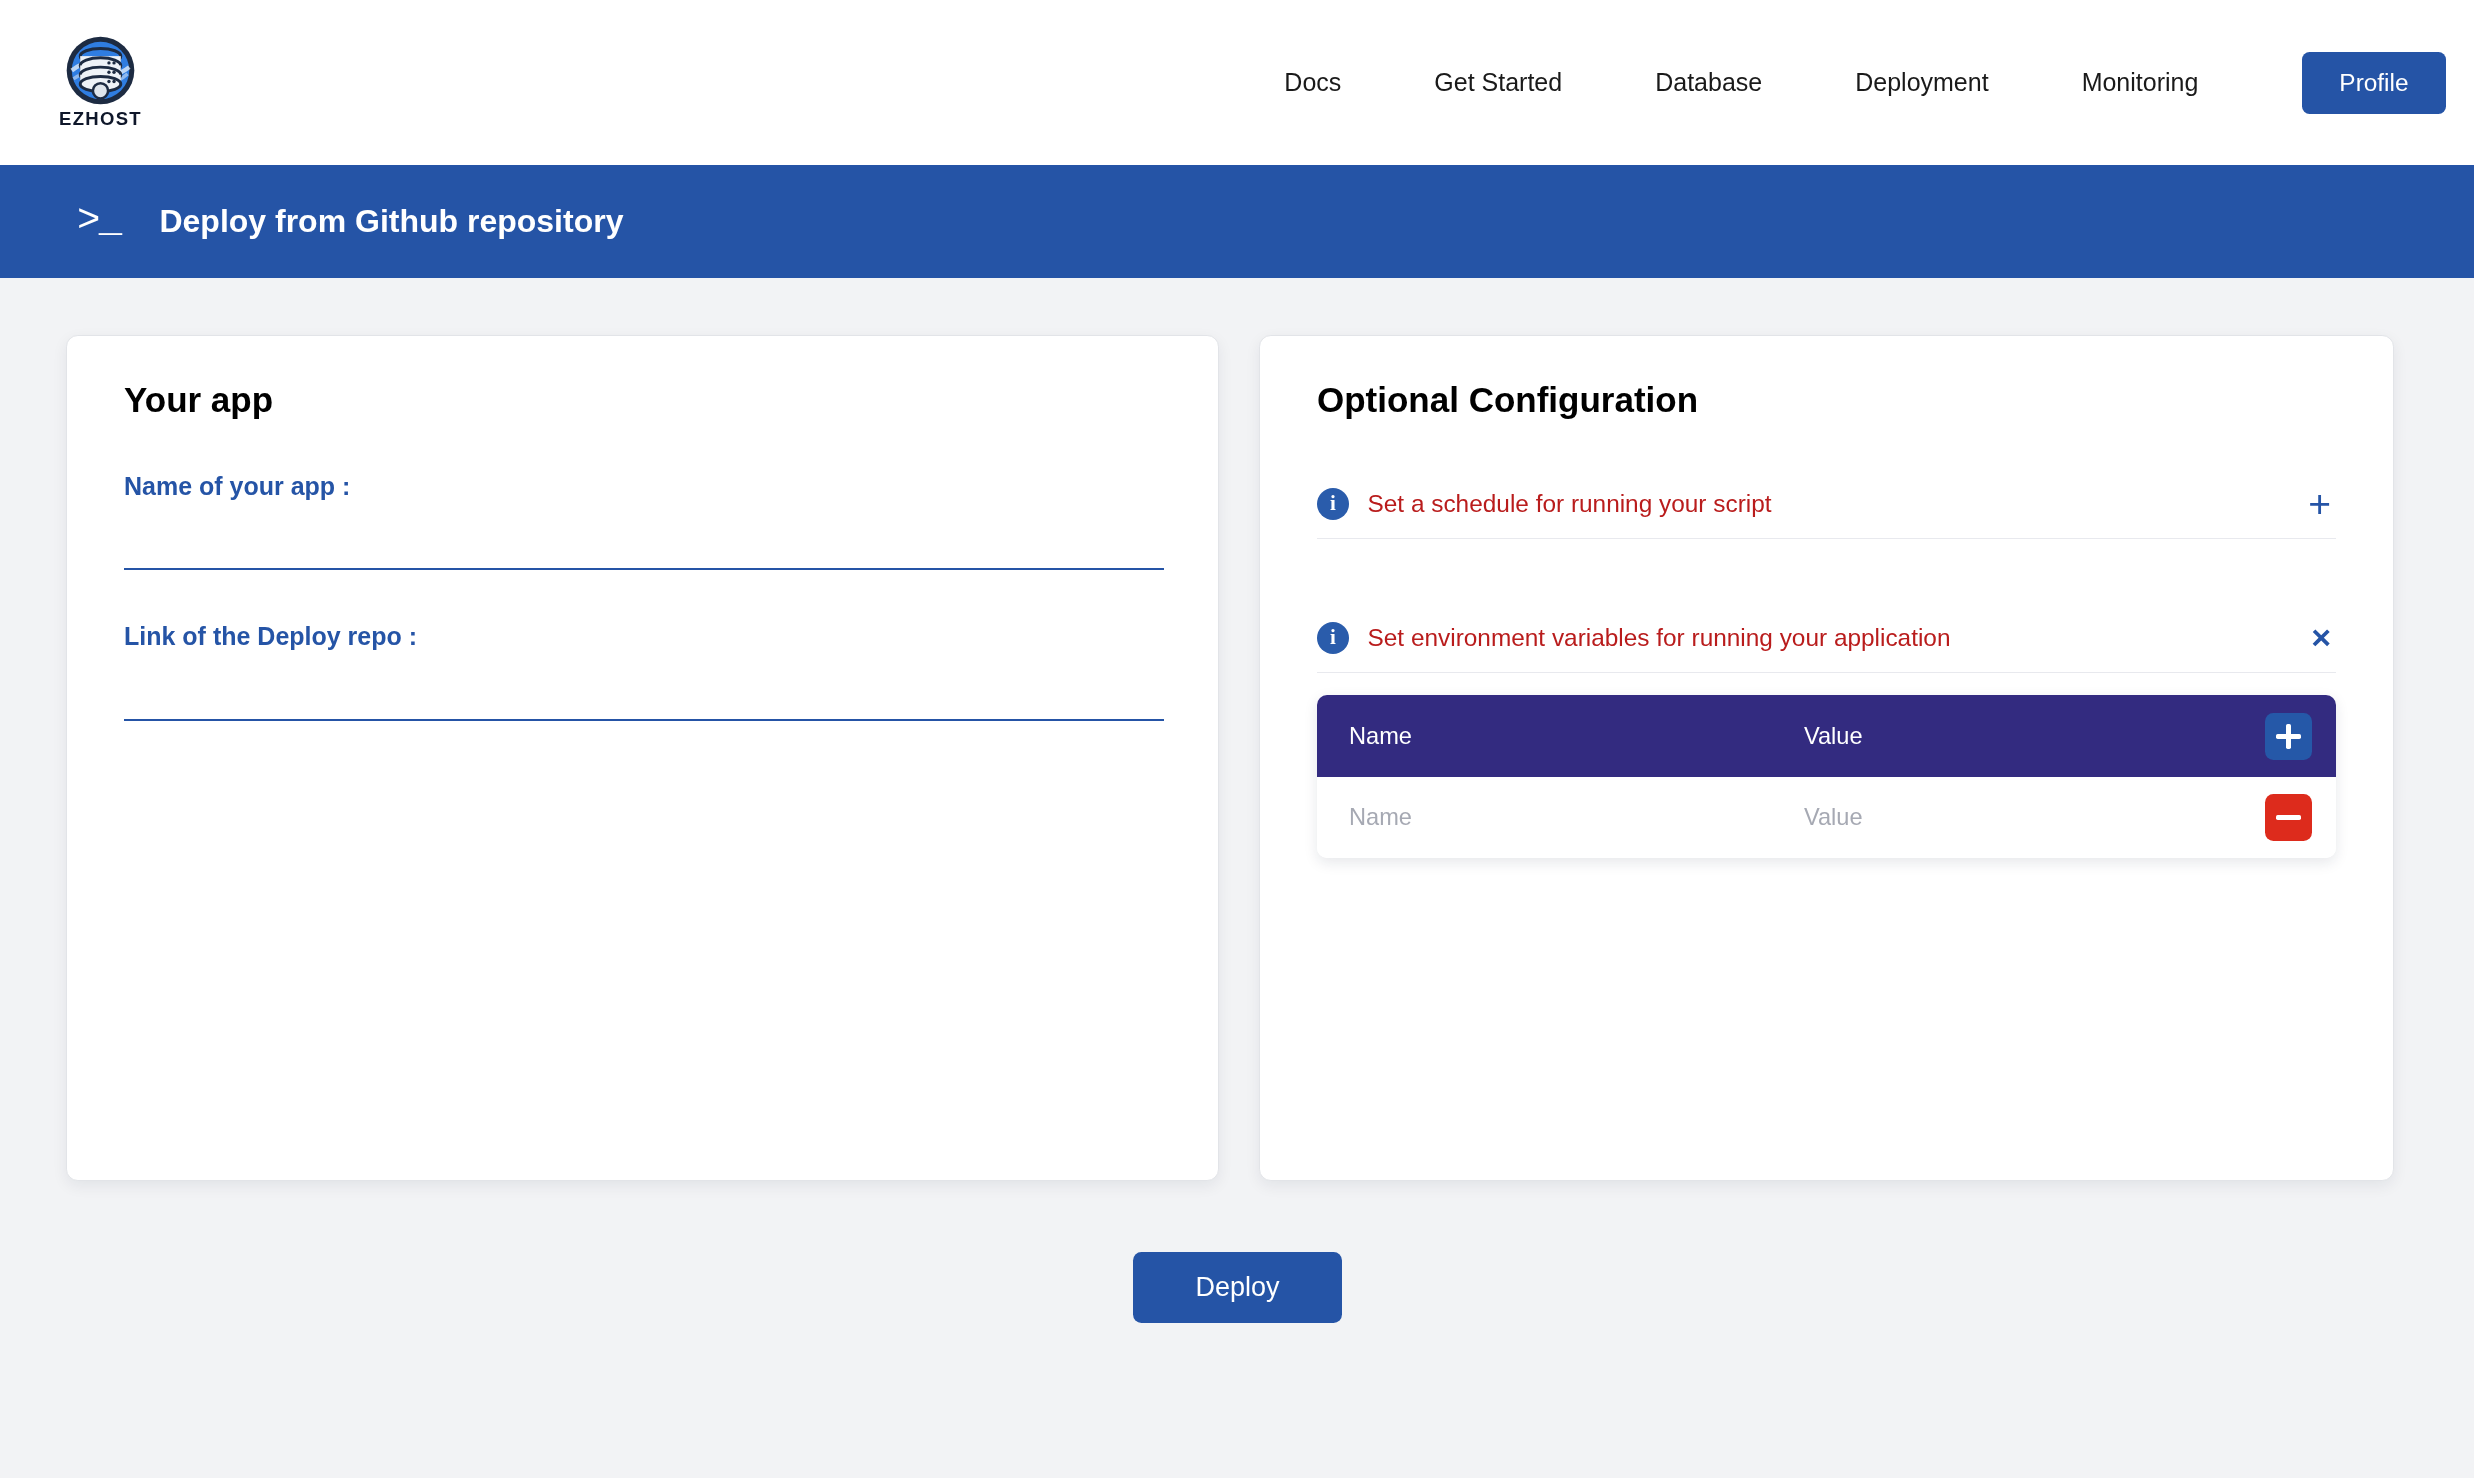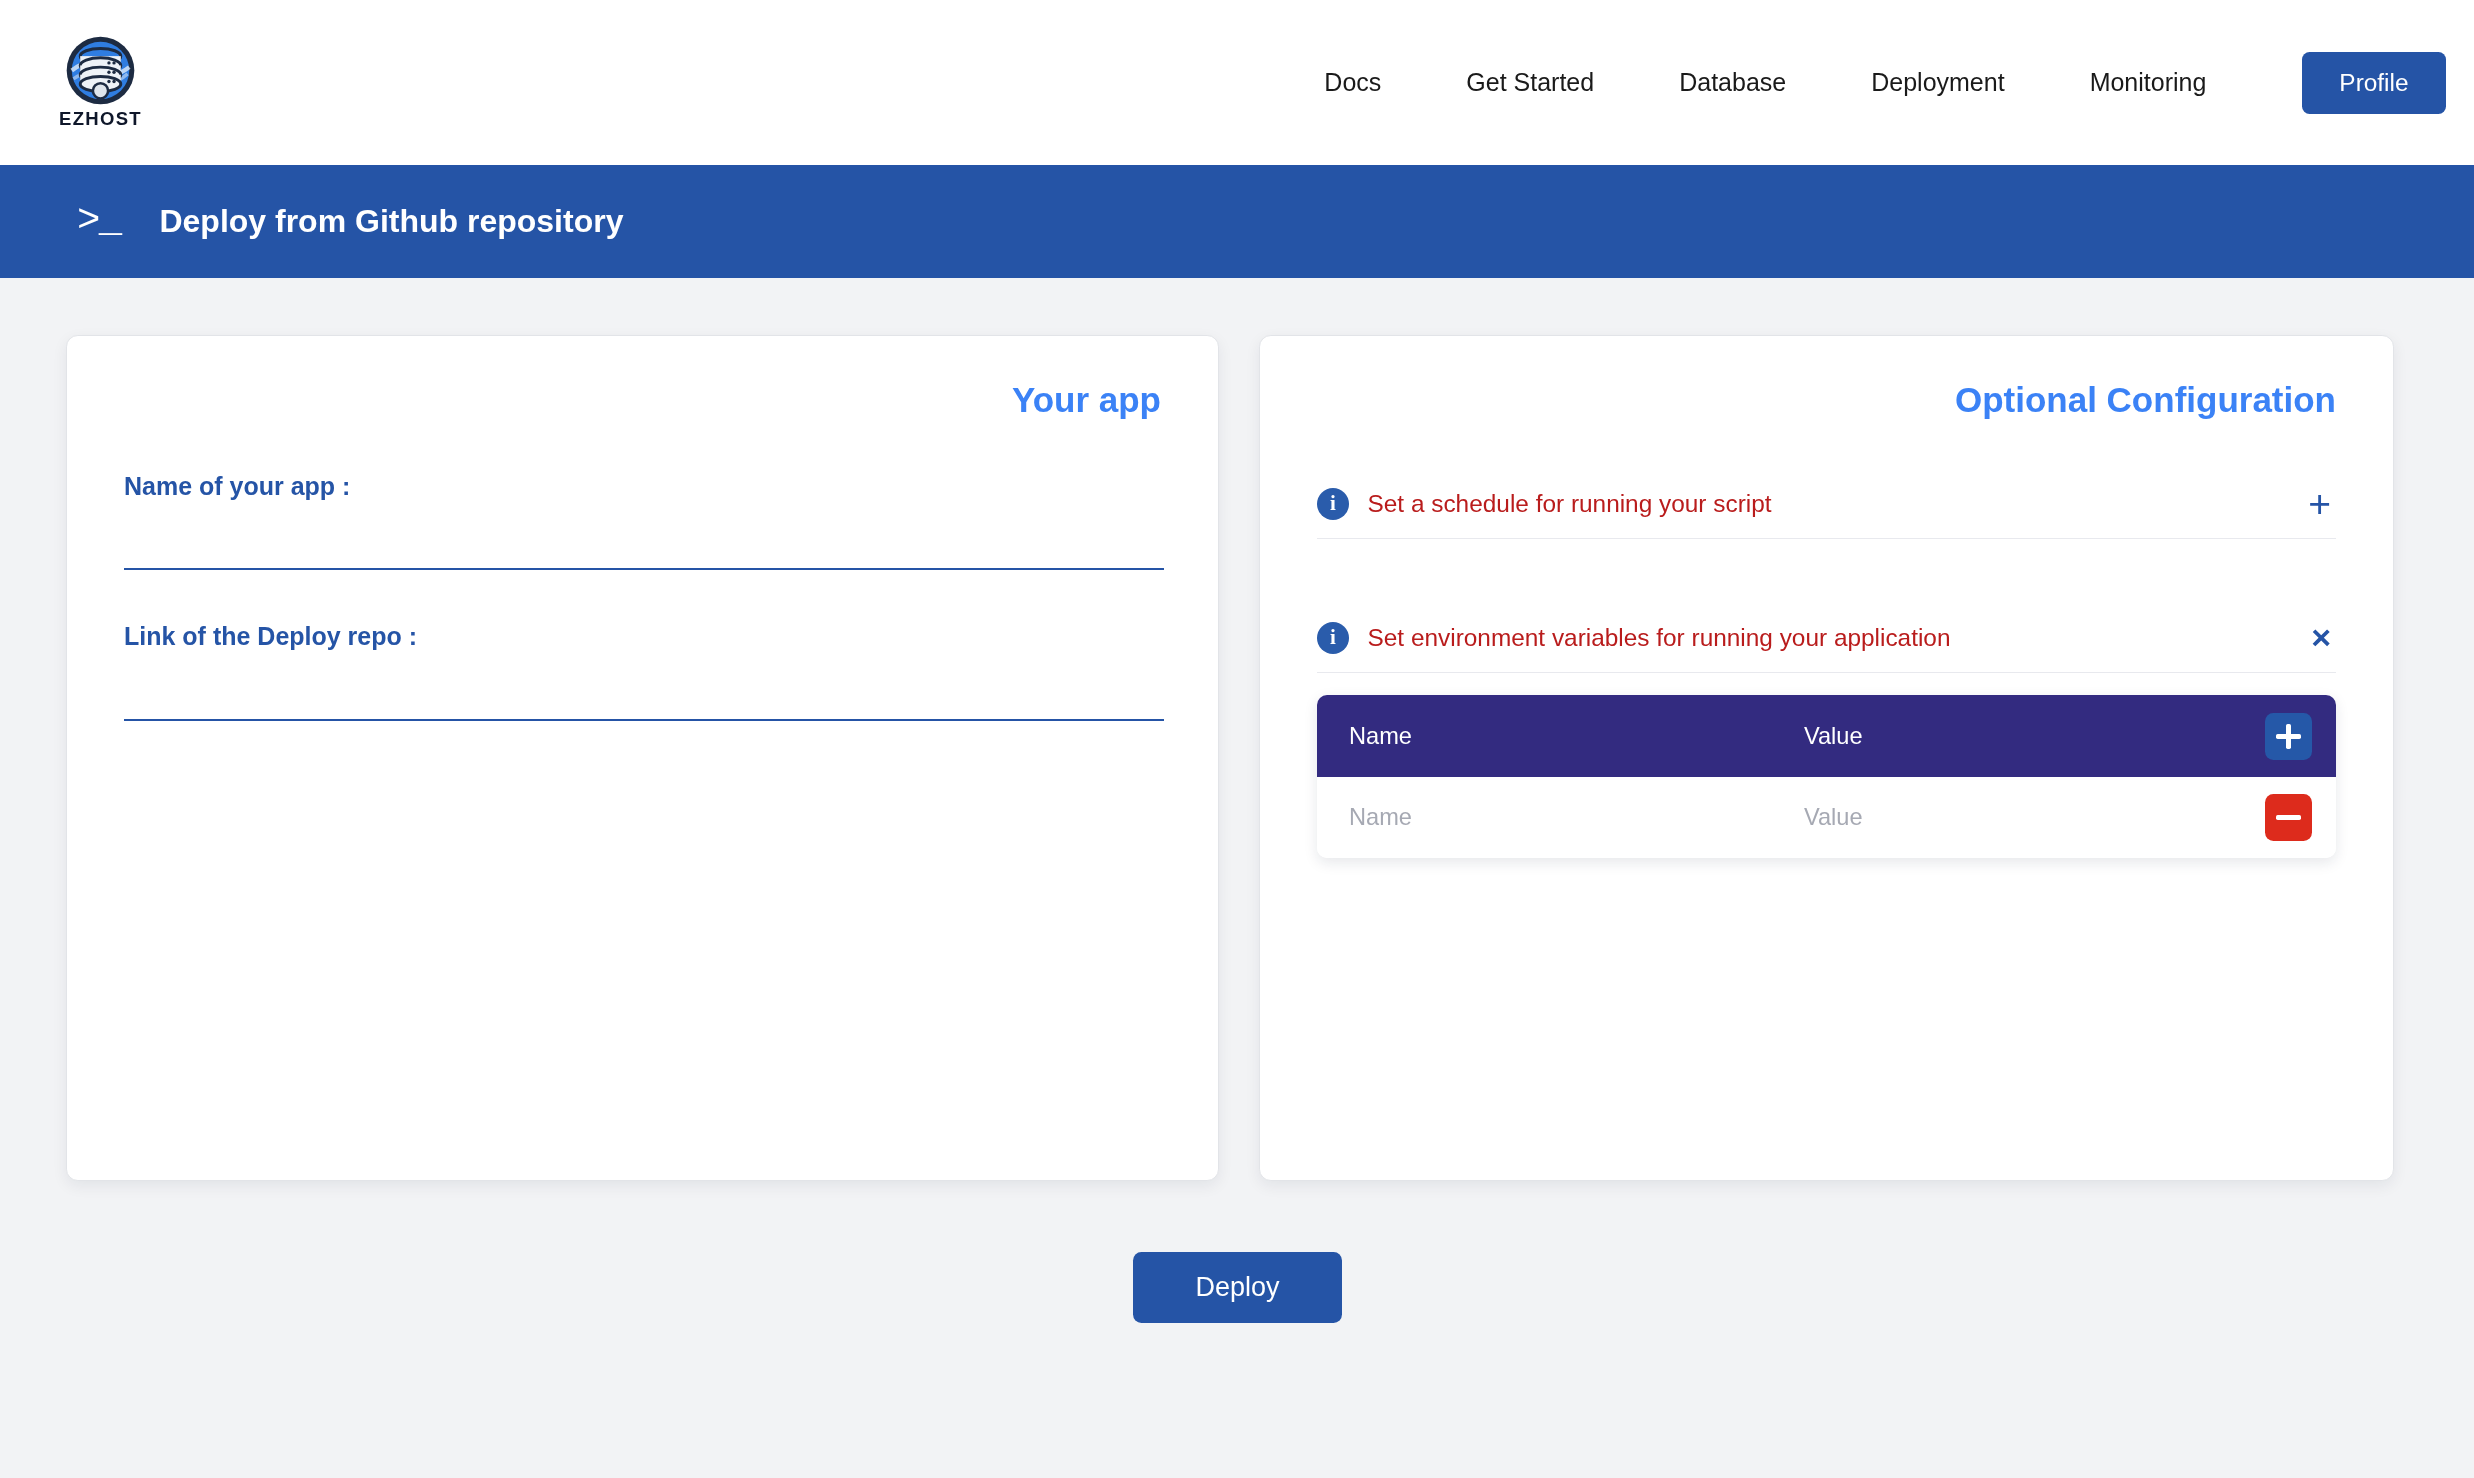--- a/index.html
+++ b/index.html
@@ -38,21 +38,21 @@
     font-weight: bold;
     color: #0f172a;
     letter-spacing: 1.3px;
     margin-top: 1.7px;
   }
 
   .nav {
     margin-left: auto;
     display: flex;
     align-items: center;
-    gap: 5px;
+    gap: 13px;
   }
   .nav-link {
     font-size: 25px;
     color: #1a1a1a;
     padding: 0 40px;
     white-space: nowrap;
     cursor: pointer;
   }
   .profile-btn {
     margin-left: 51px;
@@ -103,23 +103,22 @@
     box-shadow: 0 5px 15px rgba(20, 30, 60, 0.07);
     min-height: 846px;
     padding: 44px 57px;
   }
   .card-left  { width: 1153px; }
   .card-right { width: 1135px; }
 
   .card-title {
     font-size: 35px;
     font-weight: bold;
-    color: #3b82f6;
+    color: #000000;
     margin-bottom: 49px;
-    text-align: right;
   }
 
   
   .field { margin-top: 52px; }
   .field-label {
     font-size: 25px;
     font-weight: bold;
     color: #2554a6;
     display: block;
     margin-bottom: 6.7px;

